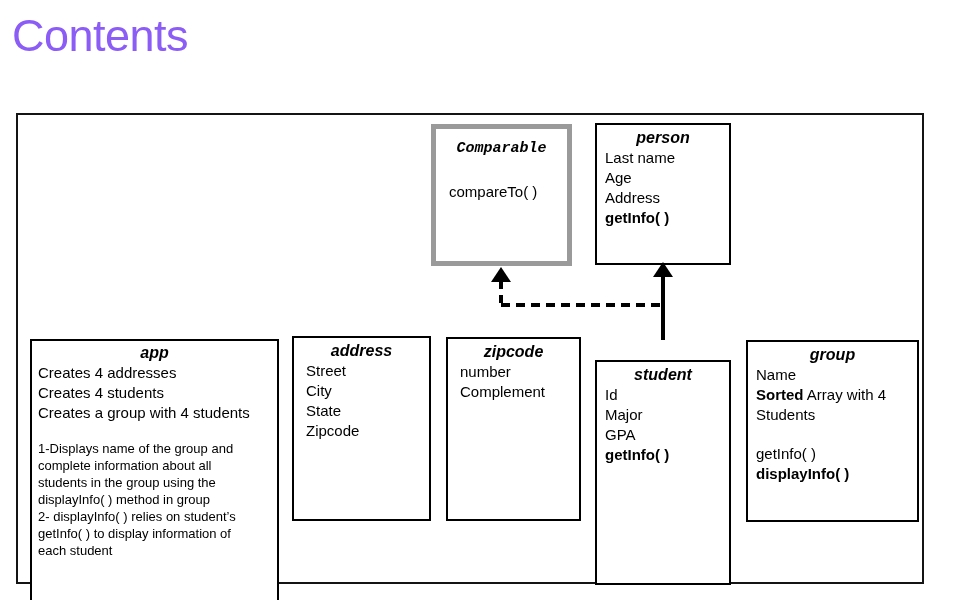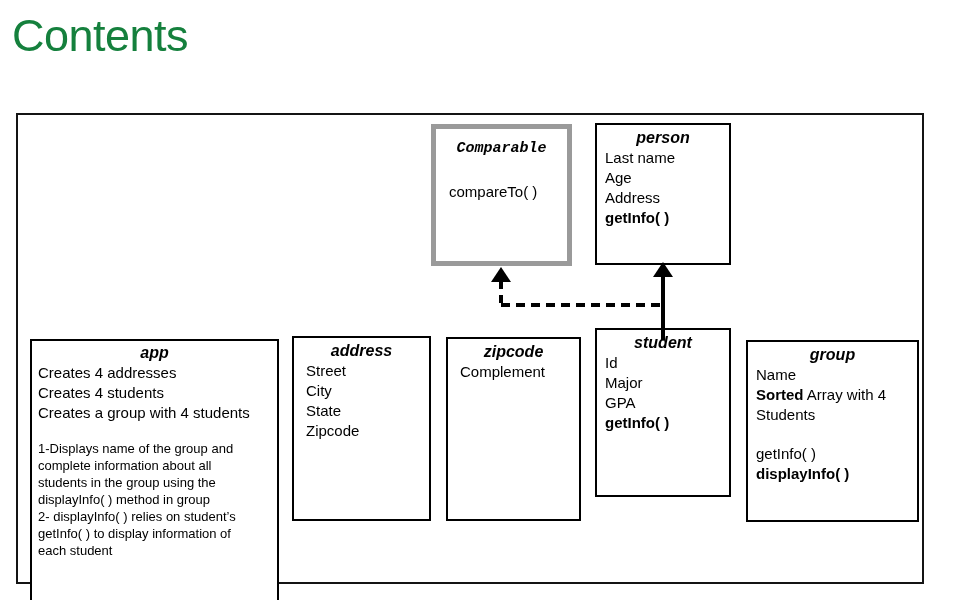--- a/index.html
+++ b/index.html
@@ -18,21 +18,21 @@
 
   
   .page-title {
     position: absolute;
     left: 12px;
     top: 10px;
     margin: 0;
     font-size: 45px;
     font-weight: 400;
     letter-spacing: -0.5px;
-    color: #15803d;
+    color: #8b5cf6;
   }
 
   
   .frame {
     position: absolute;
     left: 16px;
     top: 113px;
     width: 908px;
     height: 471px;
     border: 2px solid #141414;
@@ -75,21 +75,21 @@
   }
   #box-comparable .cls-line {
     margin-top: 23px;
     padding-left: 13px;
   }
 
   #box-person  { left: 595px; top: 123px; width: 136px; height: 142px; }
   #box-app     { left: 30px;  top: 339px; width: 249px; height: 312px; }
   #box-address { left: 292px; top: 336px; width: 139px; height: 185px; }
   #box-zipcode { left: 446px; top: 337px; width: 135px; height: 184px; }
-  #box-student { left: 595px; top: 328px; width: 136px; height: 169px; }
+  #box-student { left: 595px; top: 360px; width: 136px; height: 225px; }
   #box-group   { left: 746px; top: 340px; width: 173px; height: 182px; }
 
   #box-address .cls-line, #box-zipcode .cls-line { padding-left: 12px; }
   #box-app .cls-line { padding-left: 6px; }
   #box-app .cls-title { padding-top: 1px; }
 
   .note {
     font-size: 13px;
     line-height: 17px;
     padding-left: 6px;
@@ -167,20 +167,21 @@
 <div class="cls" id="box-address">
   <div class="cls-title">address</div>
   <div class="cls-line">Street</div>
   <div class="cls-line">City</div>
   <div class="cls-line">State</div>
   <div class="cls-line">Zipcode</div>
 </div>
 
 <div class="cls" id="box-zipcode">
   <div class="cls-title">zipcode</div>
+  <div class="cls-line">number</div>
   <div class="cls-line">Complement</div>
 </div>
 
 <div class="cls" id="box-student">
   <div class="cls-title">student</div>
   <div class="cls-line">Id</div>
   <div class="cls-line">Major</div>
   <div class="cls-line">GPA</div>
   <div class="cls-line bold">getInfo( )</div>
 </div>

